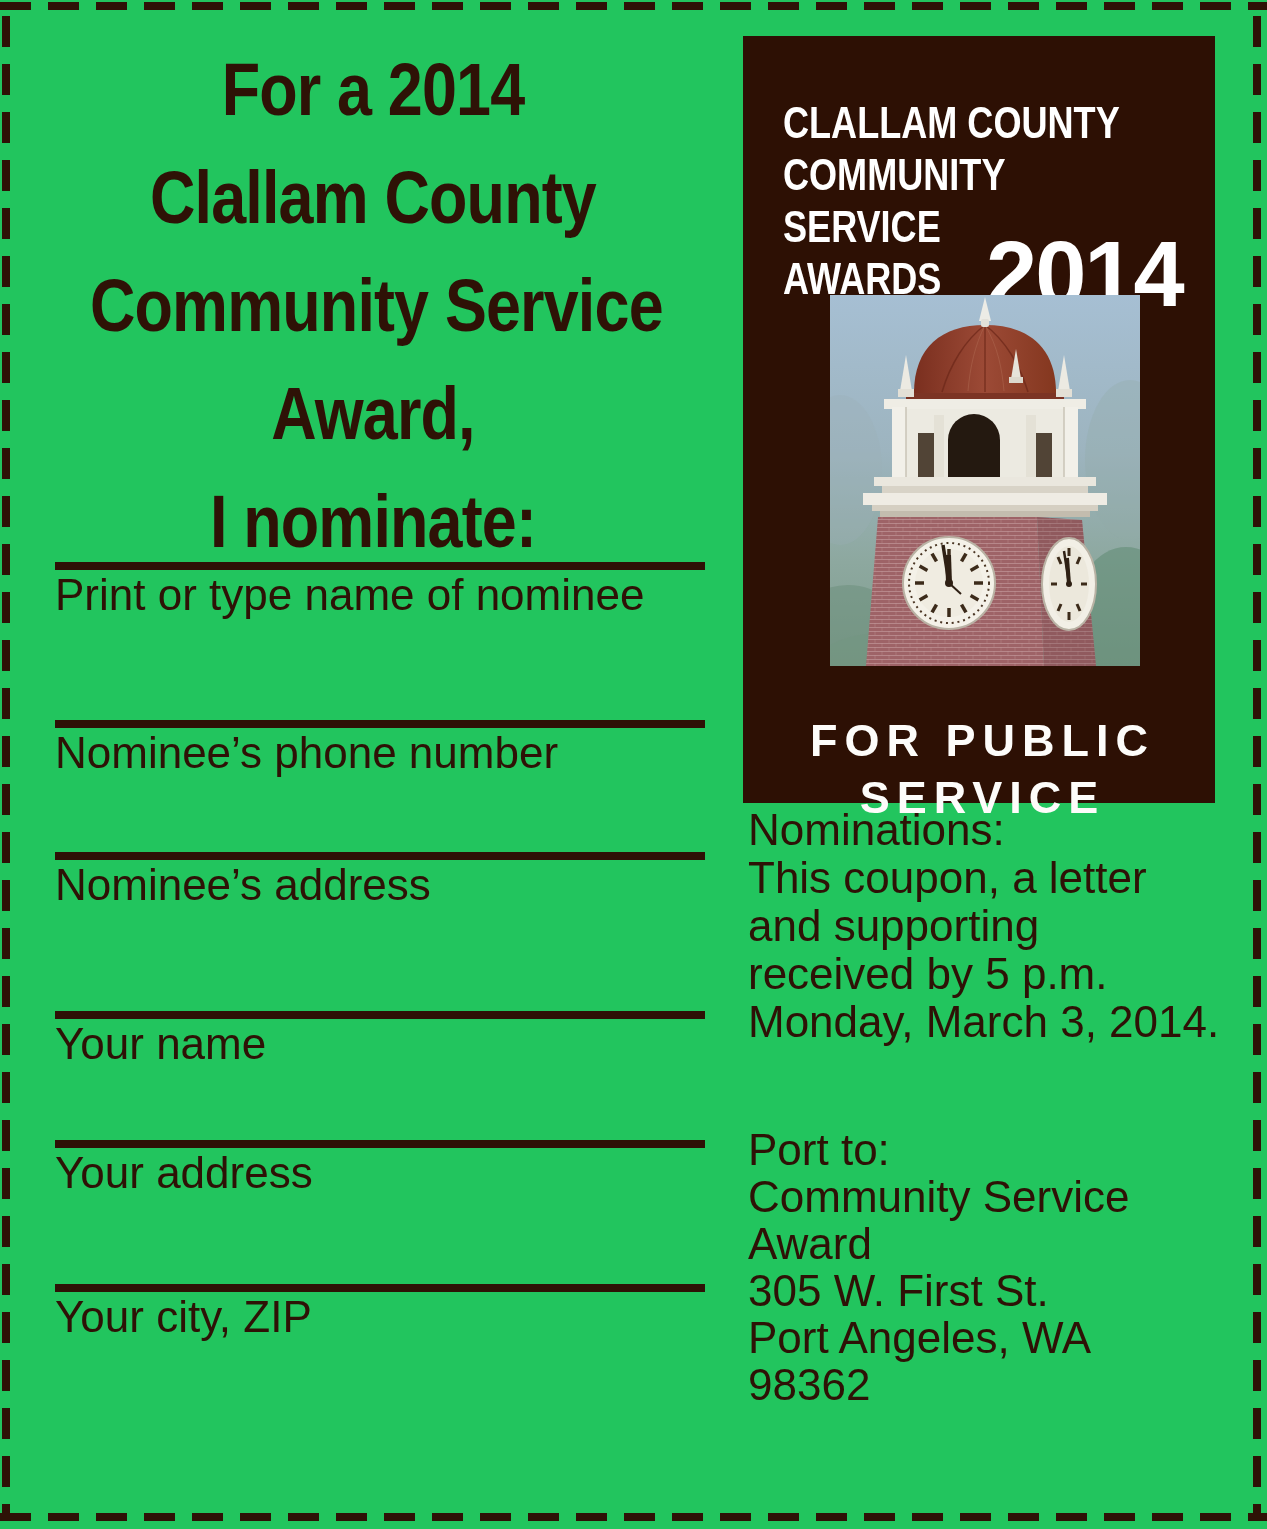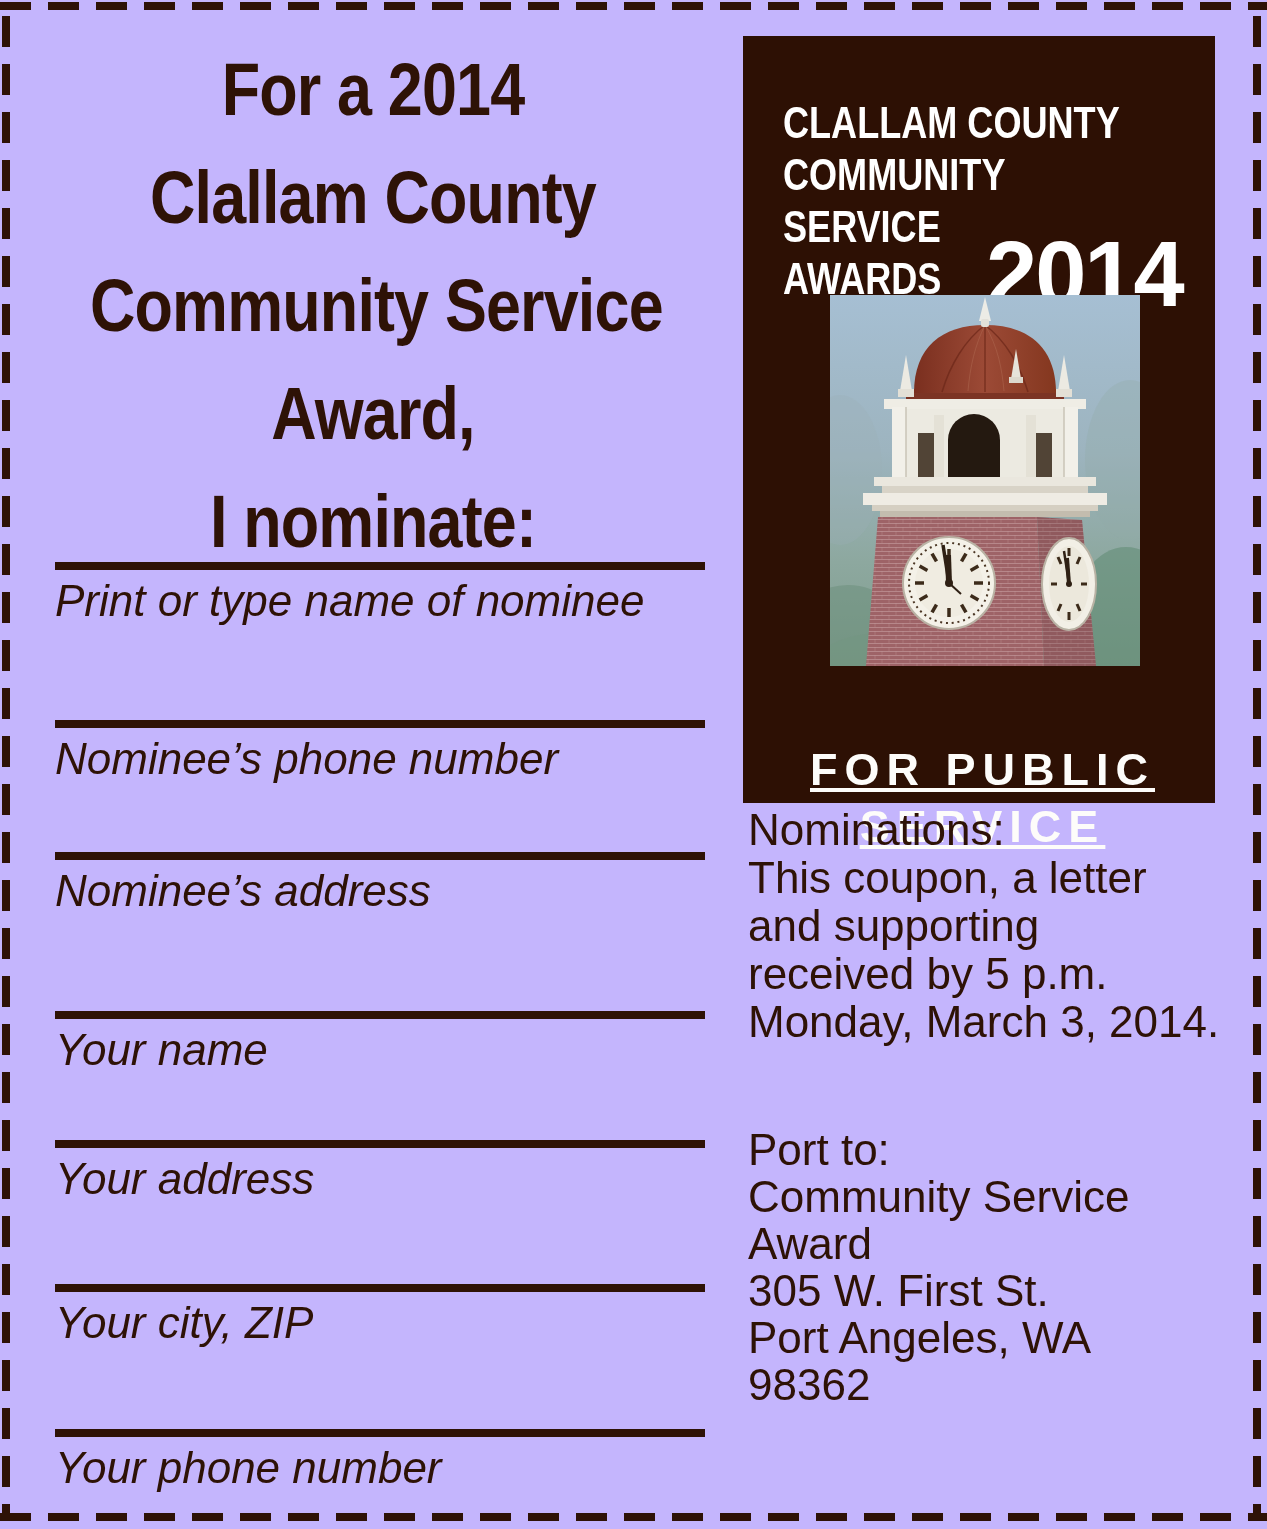--- a/index.html
+++ b/index.html
@@ -1,48 +1,48 @@
 <!DOCTYPE html>
 <html><head>
 <meta charset="utf-8">
 <style>
   html,body{margin:0;padding:0;background:#ffffff;}
   .coupon{
-    position:relative;width:1267px;height:1529px;background:#c4b5fd;
+    position:relative;width:1267px;height:1529px;background:#22c55e;
     font-family:"Liberation Sans", sans-serif;color:#2e1206;overflow:hidden;
   }
   
   .dash{position:absolute;}
   .dash-h{height:8px;background:repeating-linear-gradient(90deg,#2e1206 0 31px,transparent 31px 48px);}
   .dash-v{width:8px;background:repeating-linear-gradient(180deg,#2e1206 0 31px,transparent 31px 48px);}
   .dash-top{left:0;right:0;top:2px;}
   .dash-bottom{left:0;right:0;bottom:8px;}
   .dash-left{left:2px;top:16px;bottom:16px;}
   .dash-right{right:6px;top:16px;bottom:16px;}
   
   .headline{
     position:absolute;left:40px;top:36px;width:666px;text-align:center;
     font-weight:bold;font-size:74px;line-height:108px;letter-spacing:-1px;
     transform:scaleX(.85);transform-origin:50% 0;white-space:nowrap;
   }
   .form-row{position:absolute;left:55px;width:650px;}
   .form-row .rule{height:8px;background:#2e1206;}
-  .form-row .label{font-size:44px;line-height:46px;margin-top:8px;white-space:nowrap;font-style:italic;}
+  .form-row .label{font-size:44px;line-height:46px;margin-top:2px;white-space:nowrap;}
   
   .award-box{position:absolute;left:743px;top:36px;width:472px;height:767px;background:#2d1004;}
   .box-title{
     position:absolute;left:40px;top:61px;color:#fff;font-weight:bold;
     font-size:44px;line-height:52px;transform:scaleX(.82);transform-origin:0 0;white-space:nowrap;
   }
   .box-year{position:absolute;left:243px;top:192px;color:#fff;font-weight:bold;font-size:92px;line-height:1;letter-spacing:-2px;}
   .photo{position:absolute;left:87px;top:259px;width:310px;height:371px;}
   .photo svg{display:block;}
   .tagline{
-    position:absolute;left:0;width:100%;top:705px;text-align:center;color:#fdfcfa;
-    font-weight:bold;font-size:45px;line-height:57px;letter-spacing:7px;text-indent:7px;white-space:nowrap;text-decoration:underline;
+    position:absolute;left:0;width:100%;top:676px;text-align:center;color:#fdfcfa;
+    font-weight:bold;font-size:45px;line-height:57px;letter-spacing:7px;text-indent:7px;white-space:nowrap;
   }
   
   .info-nominations{position:absolute;left:748px;top:806px;font-size:44px;line-height:48px;white-space:nowrap;}
   .info-sendto{position:absolute;left:748px;top:1126px;font-size:44px;line-height:47px;white-space:nowrap;}
   .b{font-weight:normal;}
   .italic{font-style:italic;}
 </style>
 </head>
 <body>
 
@@ -77,24 +77,20 @@
     <div class="rule"></div>
     <div class="label">Your name</div>
   </div>
   <div class="form-row" style="top:1140px">
     <div class="rule"></div>
     <div class="label">Your address</div>
   </div>
   <div class="form-row" style="top:1284px">
     <div class="rule"></div>
     <div class="label">Your city, ZIP</div>
-  </div>
-  <div class="form-row" style="top:1429px">
-    <div class="rule"></div>
-    <div class="label">Your phone number</div>
   </div>
 
   <div class="award-box">
     <div class="box-title">
       <div>CLALLAM COUNTY</div>
       <div>COMMUNITY</div>
       <div>SERVICE</div>
       <div>AWARDS</div>
     </div>
     <div class="box-year">2014</div>

